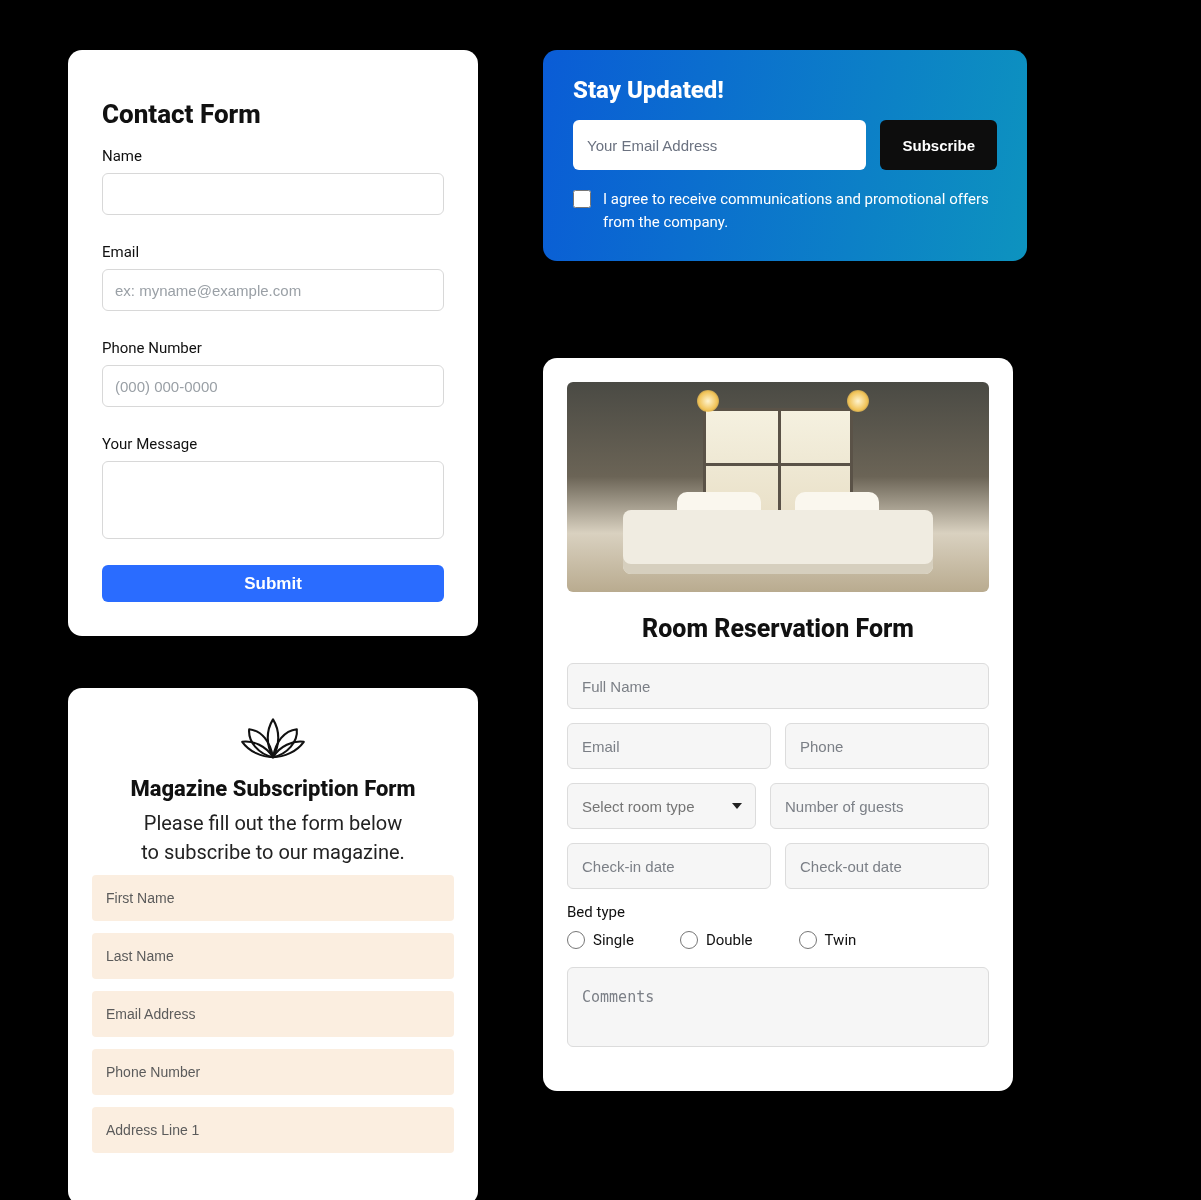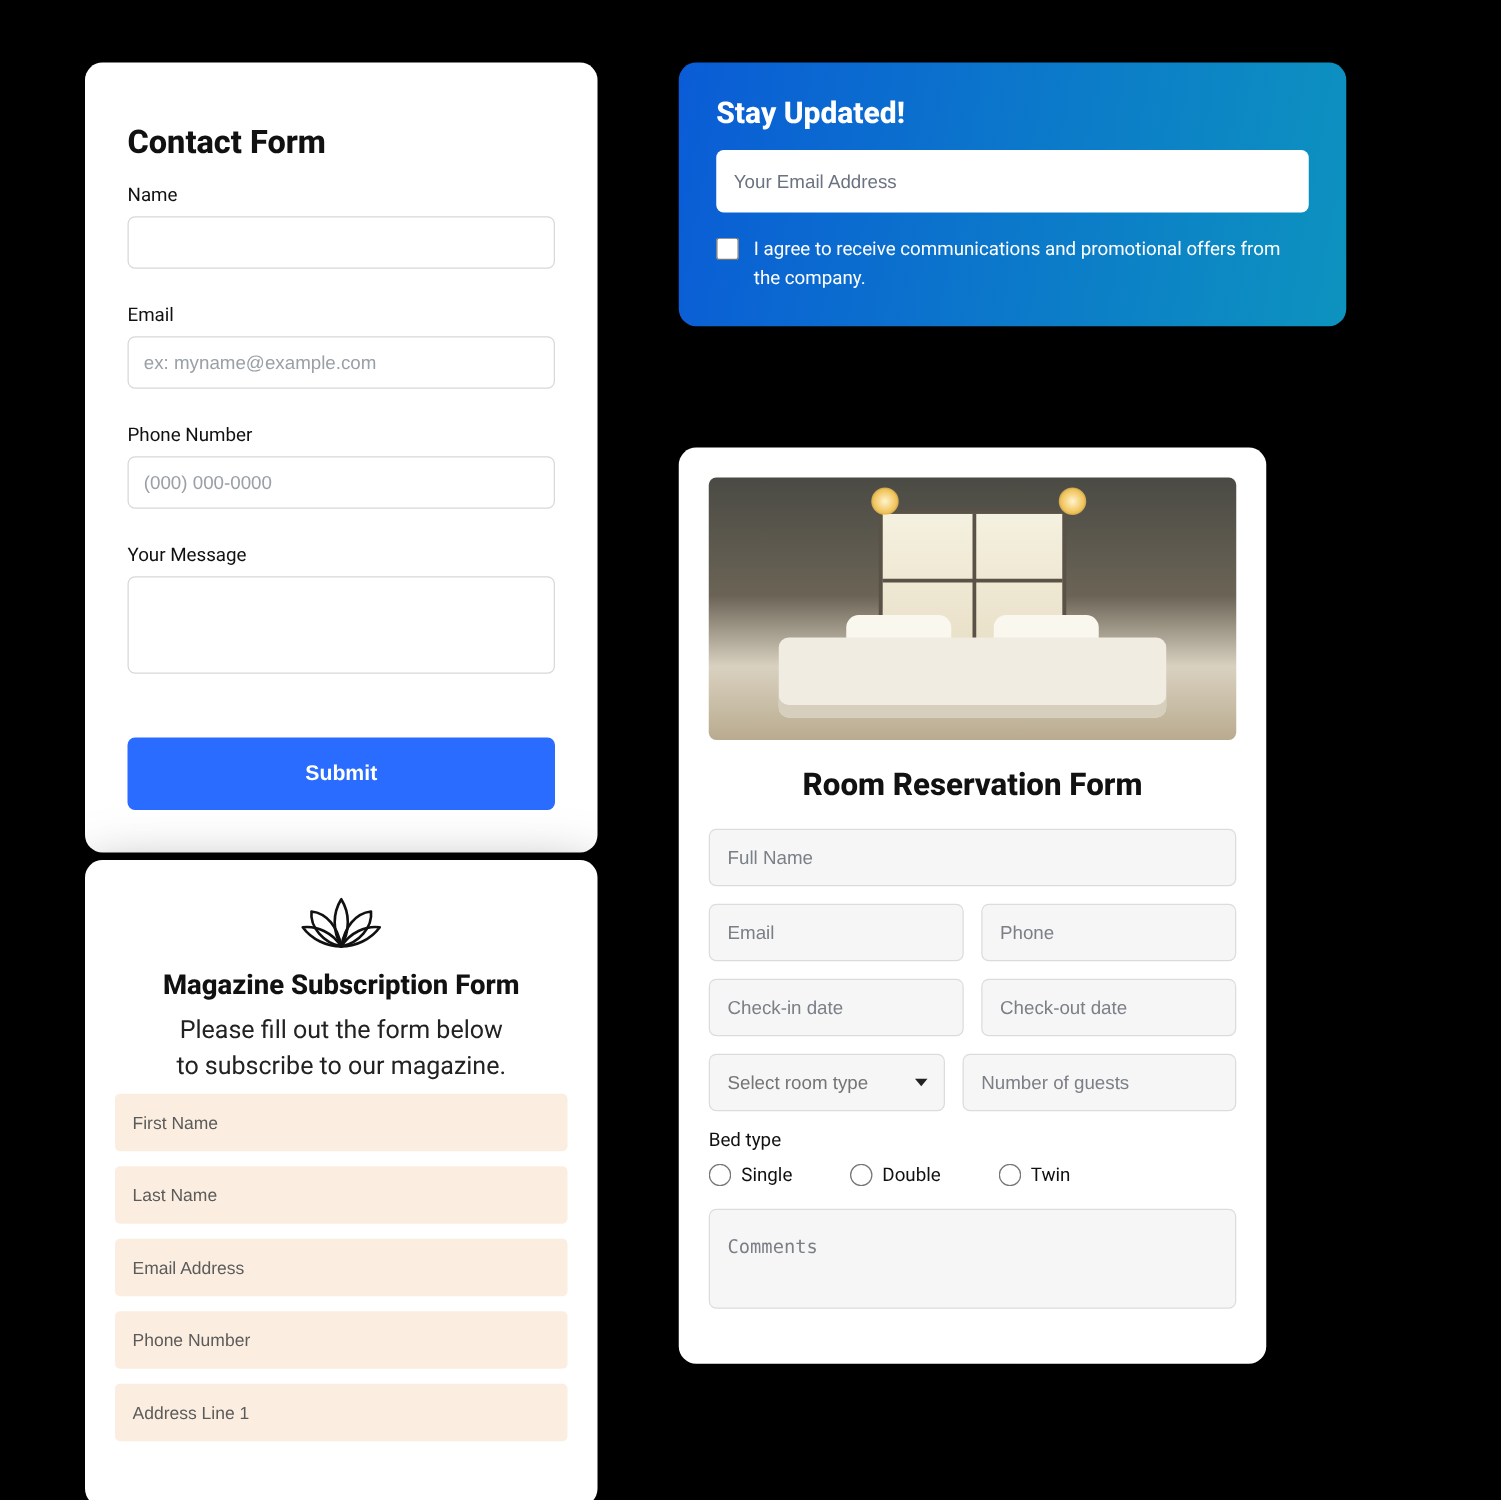--- a/index.html
+++ b/index.html
@@ -25,27 +25,27 @@
   .c-input {
     width: 100%; height: 42px; border: 1px solid #d8d8d8; border-radius: 6px;
     padding: 0 12px; font-size: 15px; color: #111; margin-bottom: 28px;
   }
   .c-input::placeholder { color: #9aa0a6; }
   .c-textarea {
     width: 100%; height: 78px; border: 1px solid #d8d8d8; border-radius: 6px;
     padding: 10px 12px; font-size: 15px; resize: none; margin-bottom: 22px;
   }
   .c-submit {
-    width: 100%; height: 58px; background: #2a6cff; color: #fff; border: none;
-    border-radius: 6px; font-size: 17px; font-weight: 600; cursor: pointer; margin-top: 25px;
+    width: 100%; height: 37px; background: #2a6cff; color: #fff; border: none;
+    border-radius: 6px; font-size: 17px; font-weight: 600; cursor: pointer;
   }
 
   
   .stay-card {
-    left: 543px; top: 50px; width: 534px;
+    left: 543px; top: 50px; width: 484px;
     background: linear-gradient(100deg, #0a5cd6 0%, #0d93bf 100%);
     padding: 26px 30px 28px;
   }
   .stay-title { color: #fff; font-size: 24px; font-weight: 800; margin-bottom: 16px; }
   .stay-row { display: flex; gap: 14px; margin-bottom: 18px; }
   .stay-input {
     flex: 1; height: 50px; border: none; border-radius: 6px; padding: 0 14px;
     font-size: 15px; color: #111;
   }
   .stay-input::placeholder { color: #6b7280; }
@@ -143,20 +143,21 @@
   <label class="c-label">Your Message</label>
   <textarea class="c-textarea" style=""></textarea>
 
   <button class="c-submit">Submit</button>
 </div>
 
 <div class="card stay-card">
   <div class="stay-title">Stay Updated!</div>
   <div class="stay-row">
     <input class="stay-input" type="text" placeholder="Your Email Address" style="">
+    <button class="stay-btn">Subscribe</button>
   </div>
   <label class="stay-consent">
     <input type="checkbox" class="stay-check" style="">
     <span>I agree to receive communications and promotional offers from the company.</span>
   </label>
 </div>
 
 <div class="card room-card">
   <div class="room-hero">
     <div class="hero-window"></div>
@@ -167,29 +168,29 @@
     <div class="hero-bed"></div>
   </div>
   <div class="room-title">Room Reservation Form</div>
   <div class="room-fields">
     <input class="r-input" type="text" placeholder="Full Name" style="">
     <div class="r-row2">
       <input class="r-input" type="text" placeholder="Email" style="">
       <input class="r-input" type="text" placeholder="Phone" style="">
     </div>
     <div class="r-row2">
-      <input class="r-input" type="text" placeholder="Check-in date" style="">
-      <input class="r-input" type="text" placeholder="Check-out date" style="">
-    </div>
-    <div class="r-row2">
       <div class="r-select-wrap">
         <input class="r-select" type="text" readonly="" placeholder="Select room type" style="">
         <span class="caret"></span>
       </div>
       <input class="r-input" type="text" placeholder="Number of guests" style="">
+    </div>
+    <div class="r-row2">
+      <input class="r-input" type="text" placeholder="Check-in date" style="">
+      <input class="r-input" type="text" placeholder="Check-out date" style="">
     </div>
   </div>
   <div class="bed-label">Bed type</div>
   <div class="radio-row">
     <label class="radio-item">
       <input type="radio" name="bed" style="">
       <span>Single</span>
     </label>
     <label class="radio-item">
       <input type="radio" name="bed" style="">

